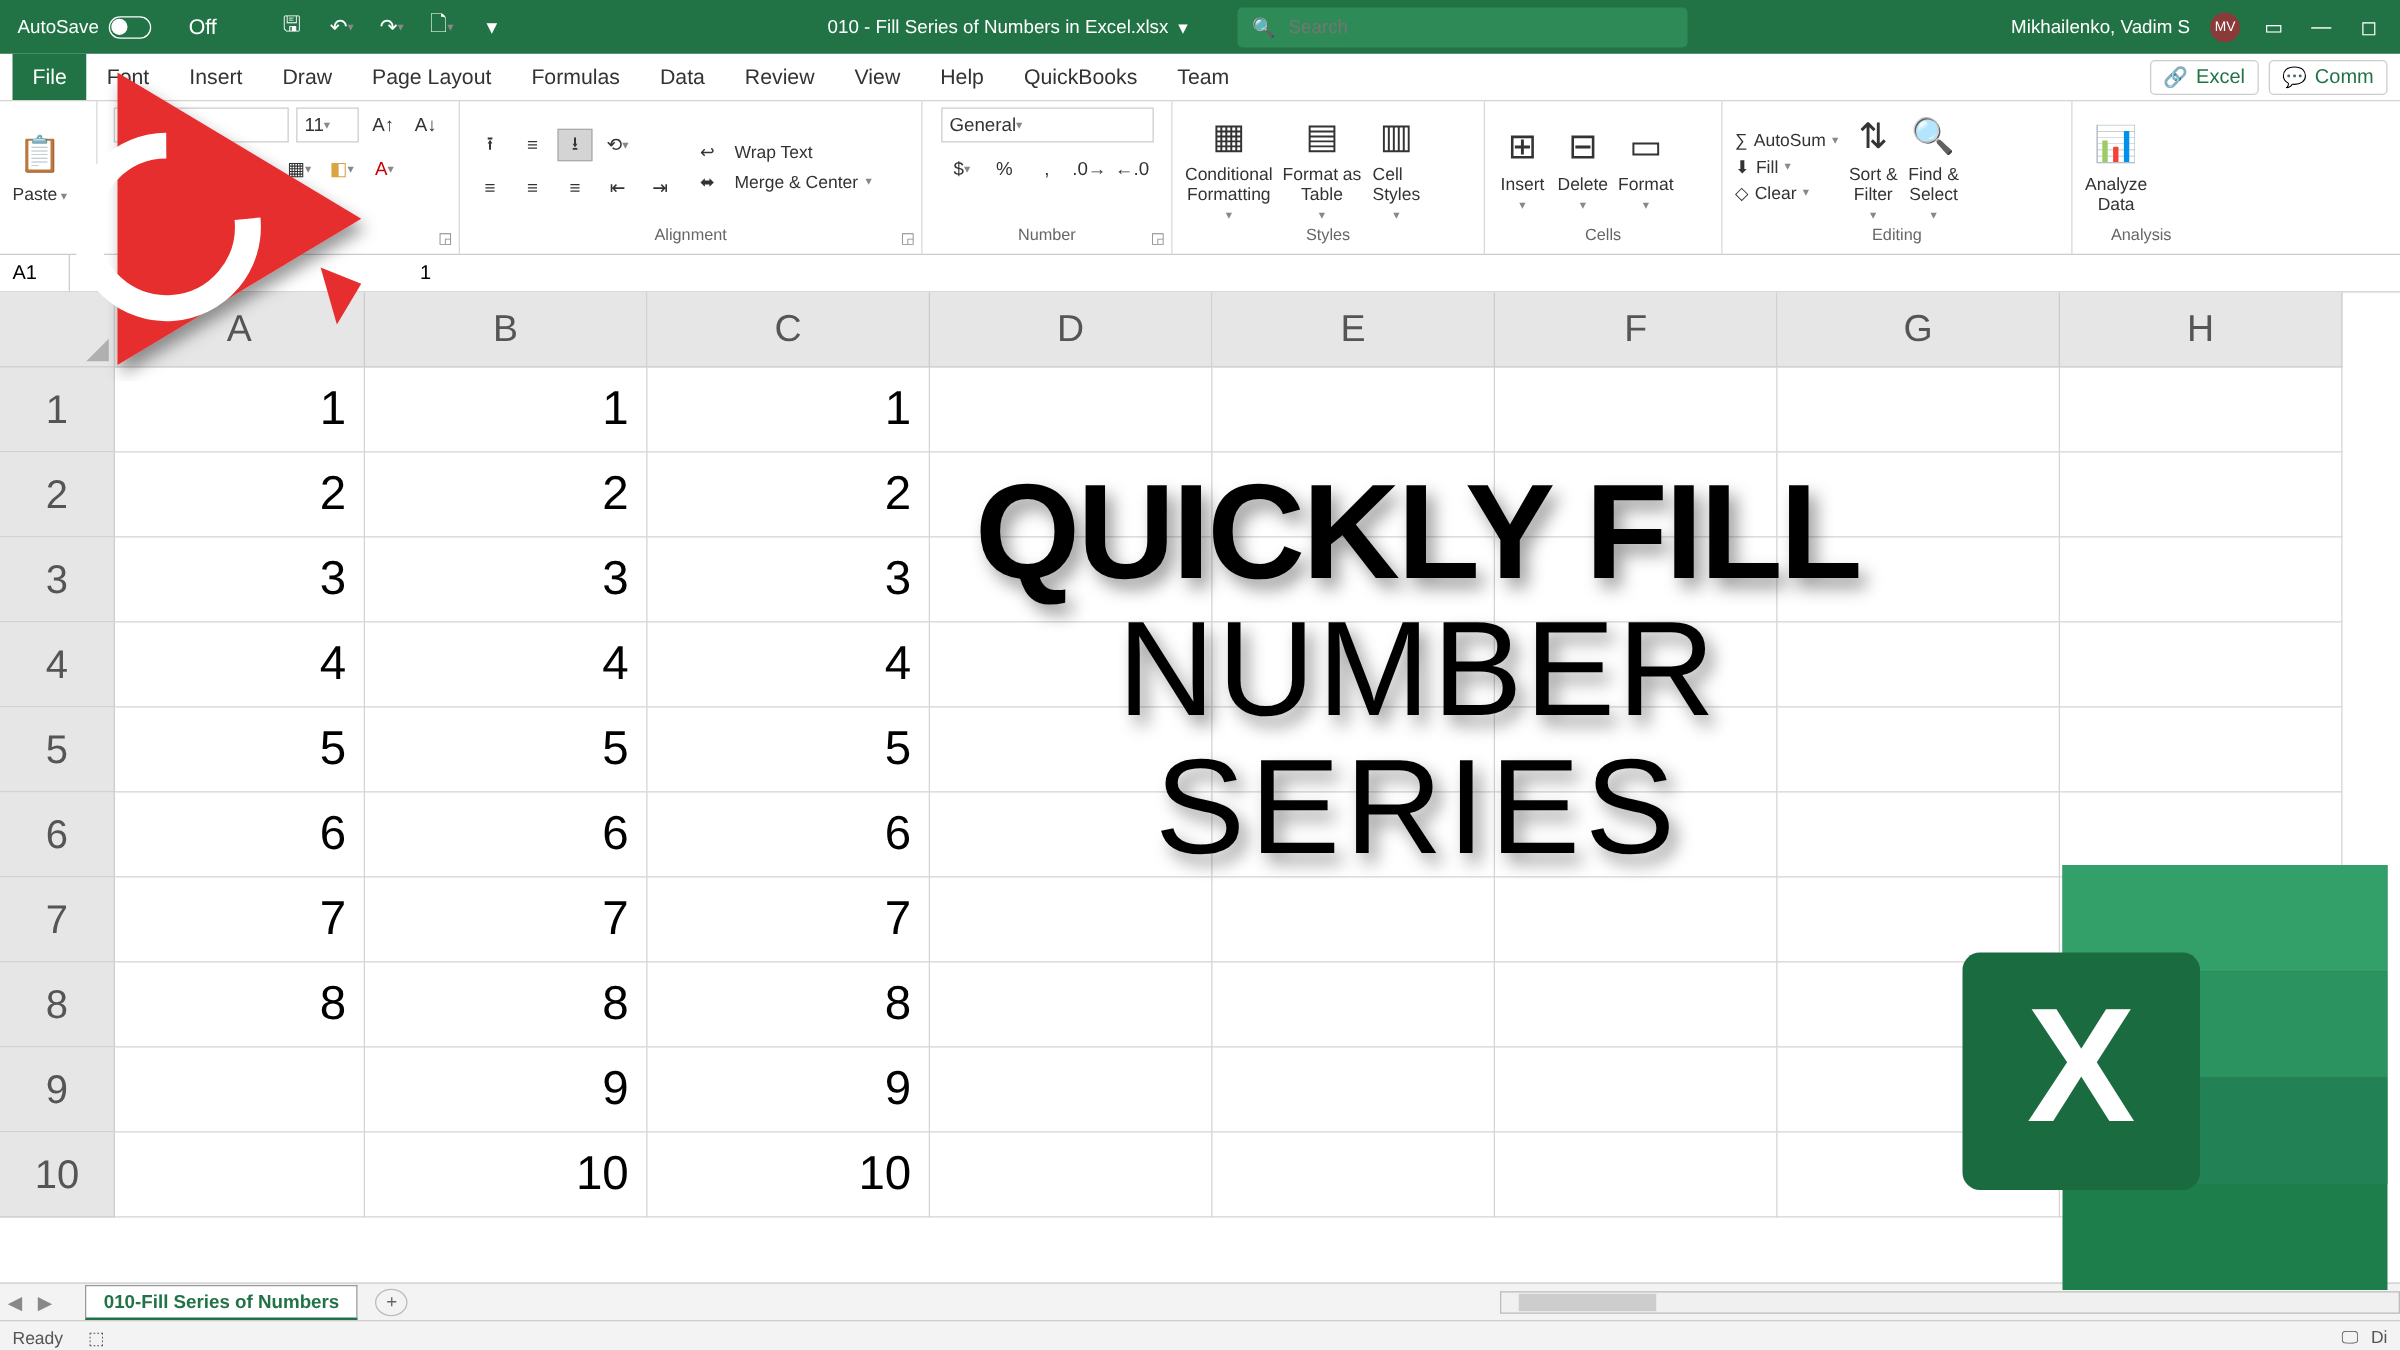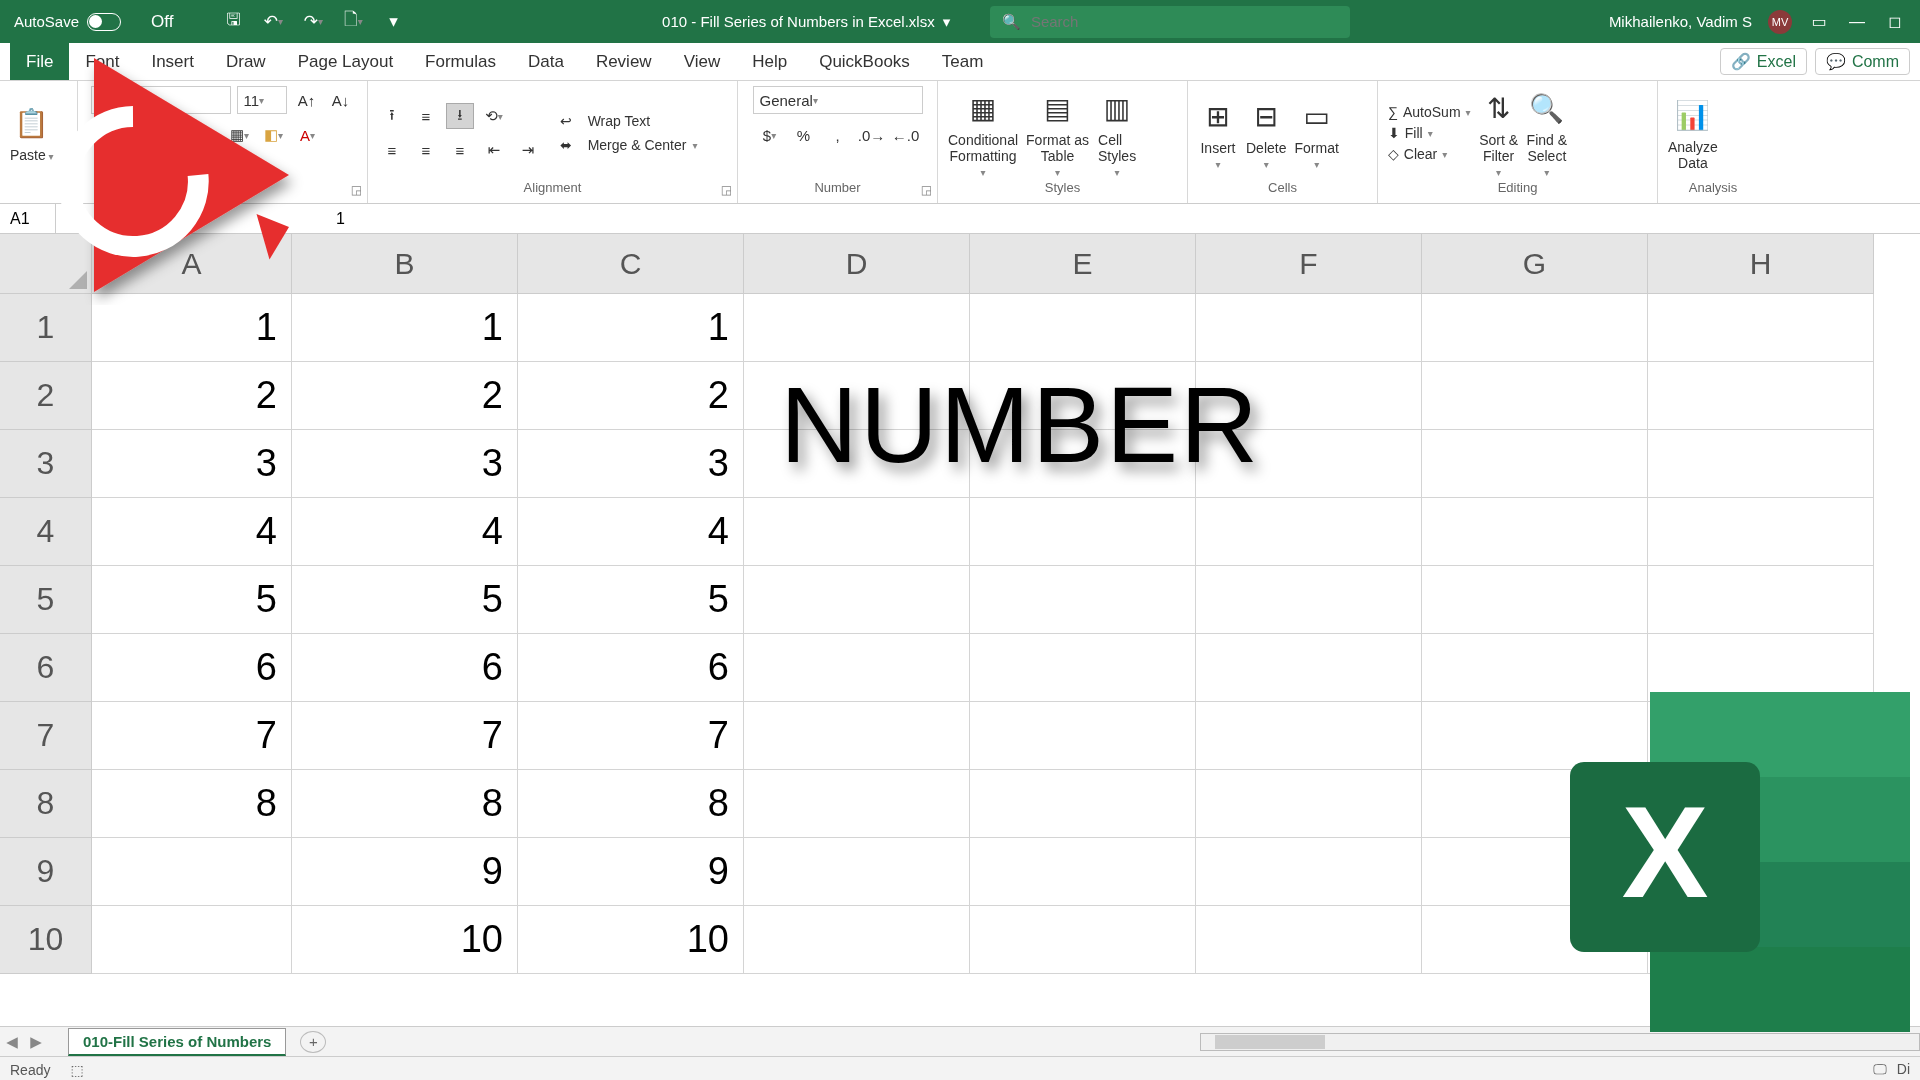--- a/index.html
+++ b/index.html
@@ -454,21 +454,23 @@
 <div class="statusbar">
   <span>Ready</span>
   <span style="margin-left:20px">⬚</span>
   <div class="right">
     <span>🖵</span>
     <span>Di</span>
   </div>
 </div>
 
 <div class="overlay-title">
+  <div class="ov1">QUICKLY FILL</div>
   <div class="ov2">NUMBER</div>
+  <div class="ov3">SERIES</div>
 </div>
 
 <svg class="playlogo" viewBox="0 0 200 200">
   <filter id="sh">
       <feDropShadow dx="3" dy="6" stdDeviation="5" flood-opacity="0.4"></feDropShadow>
     </filter>
   <polygon points="30,10 180,100 30,190" fill="#e62e2e" filter="url(#sh)"></polygon>
   <path d="M 60 55 A 50 50 0 1 0 110 100" fill="none" stroke="#fff" stroke-width="16"></path>
   <polygon points="155,130 180,140 165,165" fill="#e62e2e"></polygon>
 </svg>

